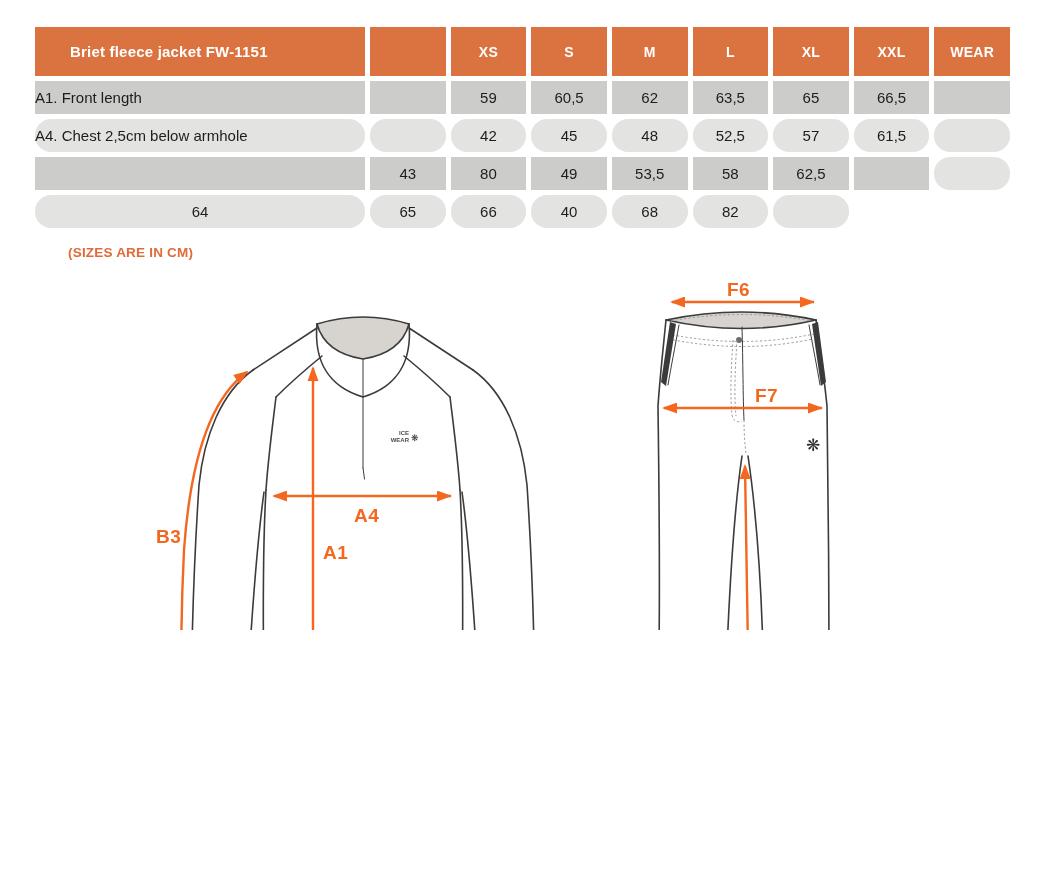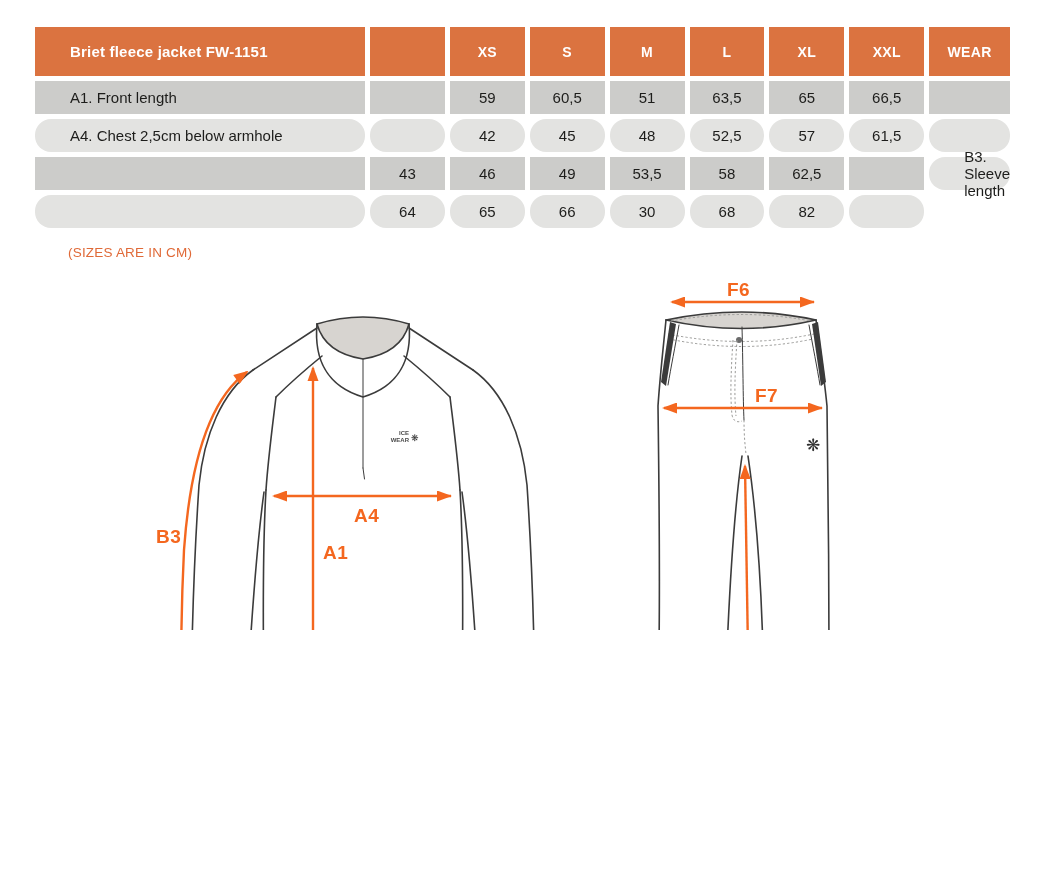--- a/index.html
+++ b/index.html
@@ -17,25 +17,25 @@
   .page{position:relative;width:1040px;height:630px;background:#fff;overflow:hidden;
         font-family:"Liberation Sans","DejaVu Sans",sans-serif;color:var(--ink);}
   
   .size-table{position:absolute;left:35px;top:27px;width:975px;display:grid;
               grid-template-columns:330px repeat(8,1fr);
               grid-template-rows:49px repeat(4,33px);gap:5px;}
   .cell{display:flex;align-items:center;justify-content:center;font-size:15px;}
   .th{background:var(--header-orange);color:#fff;font-weight:bold;font-size:14px;letter-spacing:.3px;}
   .th.title{justify-content:flex-start;padding-left:35px;font-size:15px;letter-spacing:.2px;}
   .td{color:var(--ink);}
-  .td.label{justify-content:flex-start;padding-left:35px;}
+  .td.label{justify-content:flex-start;}
   .dark{background:var(--row-dark);}
   .light{background:var(--row-light);border-radius:16px;}
   
-  .note{position:absolute;left:68px;top:245px;font-size:13.5px;font-weight:normal;
+  .note{position:absolute;left:68px;top:245px;font-size:13.5px;font-weight:bold;
         letter-spacing:.2px;color:var(--note-orange);}
   
   .jacket-svg{position:absolute;left:150px;top:300px;}
   .pants-svg{position:absolute;left:630px;top:280px;}
   .ol{fill:none;stroke:var(--outline);stroke-width:1.6;stroke-linecap:round;stroke-linejoin:round;}
   .ol-thin{fill:none;stroke:var(--outline);stroke-width:1;stroke-linecap:round;}
   .stitch{fill:none;stroke:var(--stitch);stroke-width:1;stroke-dasharray:2.2 2.2;}
   .grayfill{fill:var(--garment-gray);stroke:none;}
   .darkfill{fill:var(--outline);stroke:none;}
   .arrow{fill:none;stroke:var(--arrow-orange);stroke-width:2.4;}
@@ -59,51 +59,50 @@
     <div class="cell th">M</div>
     <div class="cell th">L</div>
     <div class="cell th">XL</div>
     <div class="cell th">XXL</div>
     <div class="cell th">WEAR</div>
 
     <div class="cell td label dark">A1. Front length</div>
     <div class="cell td dark"></div>
     <div class="cell td dark">59</div>
     <div class="cell td dark">60,5</div>
-    <div class="cell td dark">51</div>
+    <div class="cell td dark">62</div>
     <div class="cell td dark">63,5</div>
     <div class="cell td dark">65</div>
     <div class="cell td dark">66,5</div>
     <div class="cell td dark"></div>
 
     <div class="cell td label light">A4. Chest 2,5cm below armhole</div>
     <div class="cell td light"></div>
     <div class="cell td light">42</div>
     <div class="cell td light">45</div>
     <div class="cell td light">48</div>
     <div class="cell td light">52,5</div>
     <div class="cell td light">57</div>
     <div class="cell td light">61,5</div>
     <div class="cell td light"></div>
 
     <div class="cell td dark"></div>
     <div class="cell td dark">43</div>
-    <div class="cell td dark">46</div>
+    <div class="cell td dark">80</div>
     <div class="cell td dark">49</div>
     <div class="cell td dark">53,5</div>
     <div class="cell td dark">58</div>
     <div class="cell td dark">62,5</div>
     <div class="cell td dark"></div>
 
-    <div class="cell td label light">B3. Sleeve length</div>
     <div class="cell td light"></div>
     <div class="cell td light">64</div>
     <div class="cell td light">65</div>
     <div class="cell td light">66</div>
-    <div class="cell td light">30</div>
+    <div class="cell td light">40</div>
     <div class="cell td light">68</div>
     <div class="cell td light">82</div>
     <div class="cell td light"></div>
   </div>
 
   <div class="note">(SIZES ARE IN CM)</div>
 
   <svg class="jacket-svg" width="480" height="470" viewBox="0 0 480 470">
     <defs>
       <marker id="jEnd" markerUnits="userSpaceOnUse" markerWidth="16" markerHeight="12" refX="14" refY="5.5" orient="auto">

